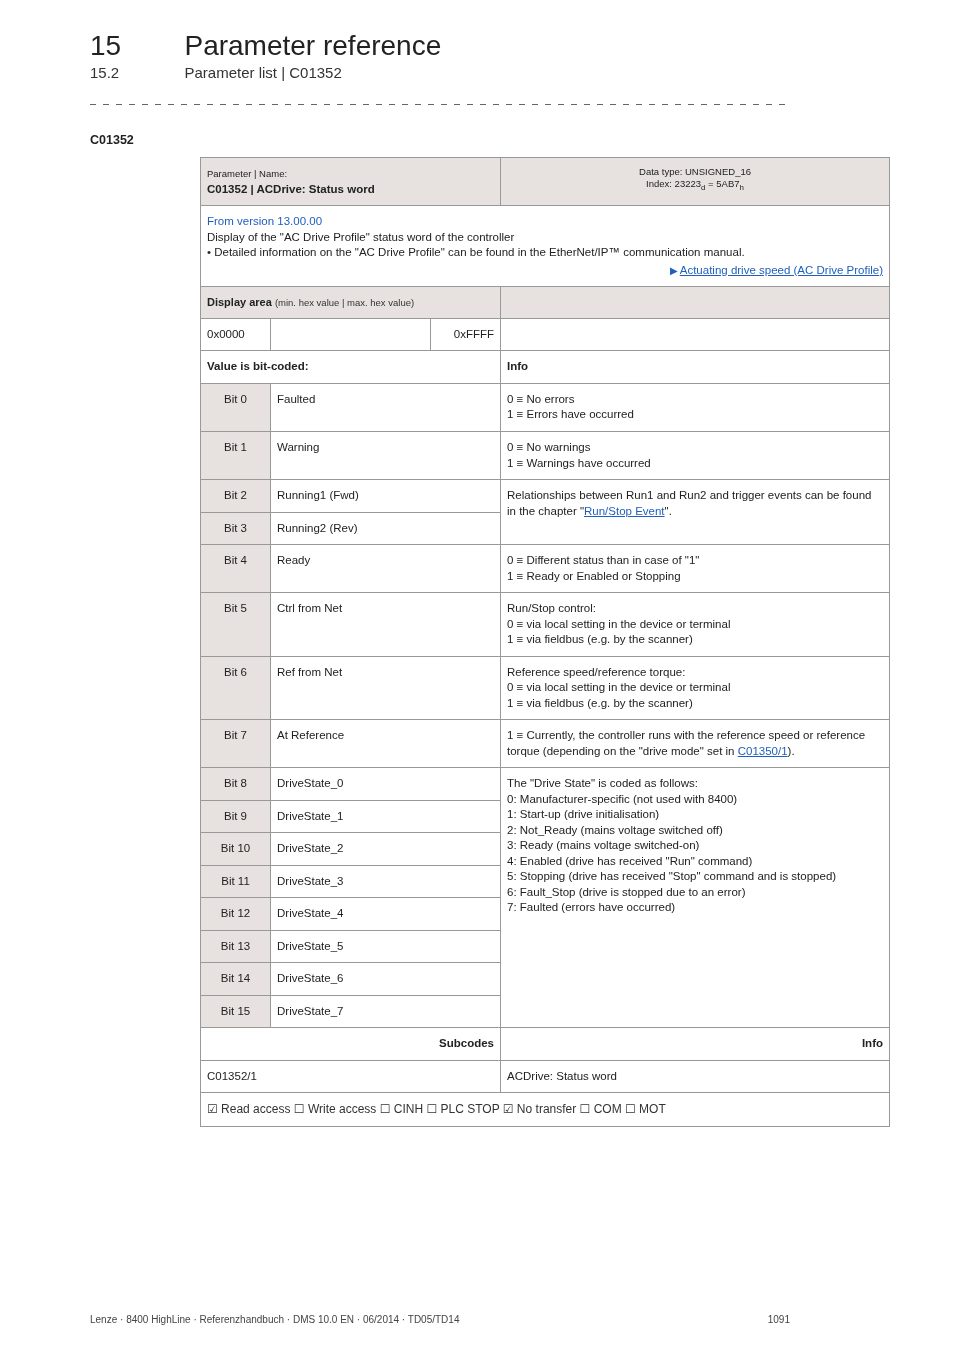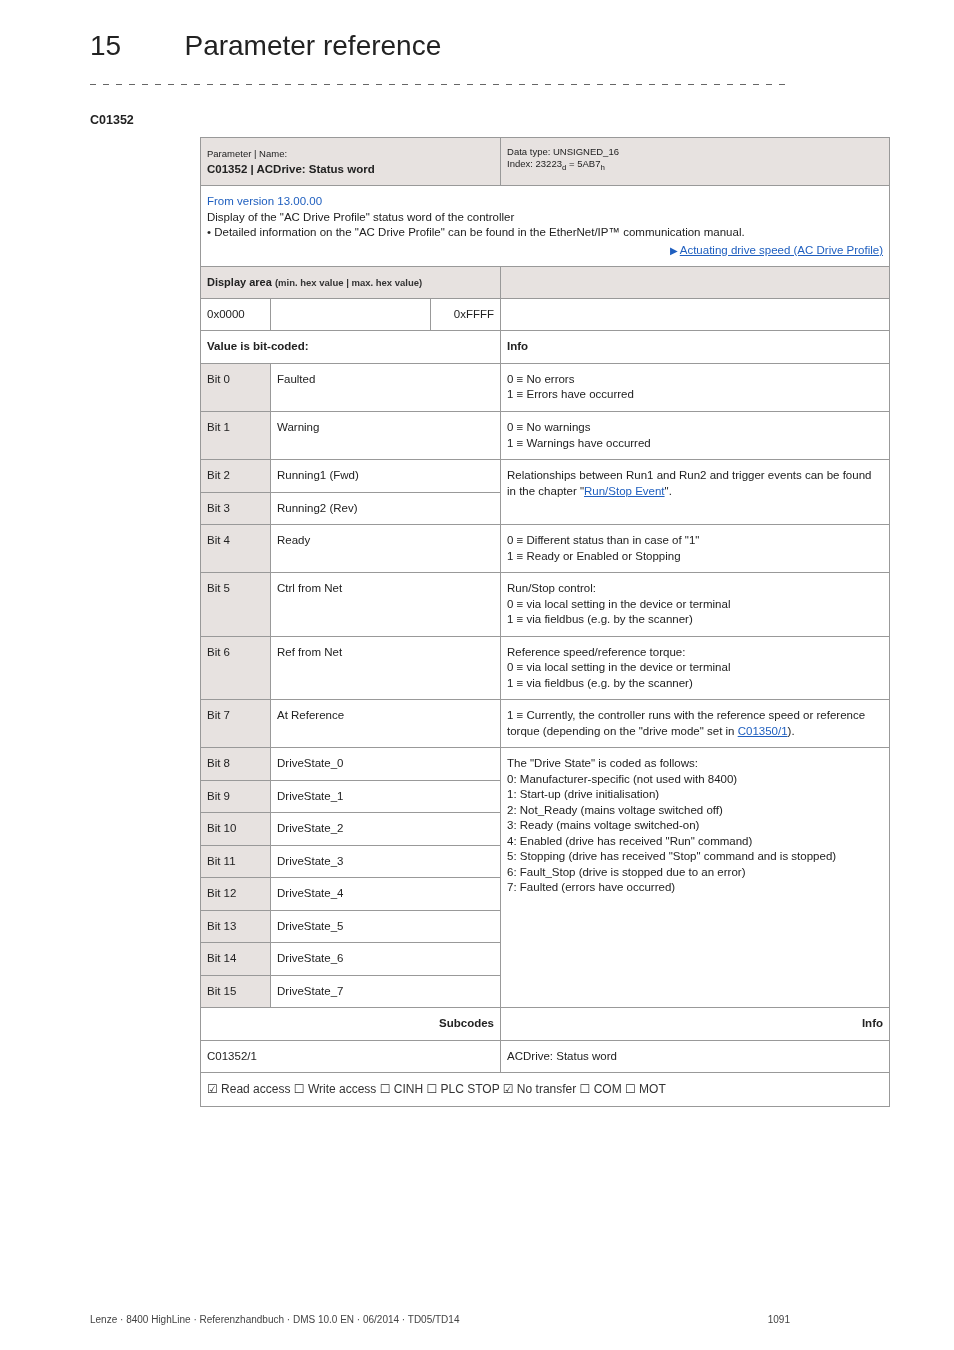--- a/index.html
+++ b/index.html
@@ -72,48 +72,47 @@
   }
   table.param td {
     background: #fff;
   }
   table.param tr.hdr td {
     background: #e7e2e0;
   }
   table.param td.label {
     background: #e7e2e0;
     font-size: 11px;
-    font-weight: bold;
   }
   table.param td.label small {
     font-size: 9.5px;
     color: #333;
   }
   .toprow td {
     background: #e7e2e0 !important;
   }
   .toprow .pn {
     font-size: 9.5px;
   }
   .toprow .pname {
     font-weight: 700;
     font-size: 11.5px;
   }
   .toprow .right {
-    text-align: left;
+    text-align: center;
     font-size: 9.5px;
     line-height: 1.3;
   }
   .bluelink { color: #1f5fbf; }
   .arrow {
     color: #1f5fbf;
     font-size: 10px;
     margin-right: 2px;
   }
-  .bitcol { width: 70px; text-align: left; background: #e7e2e0 !important; }
+  .bitcol { width: 70px; text-align: center; background: #e7e2e0 !important; }
   .bitname { width: 230px; }
   .footer {
     position: absolute;
     bottom: 25px;
     left: 90px;
     right: 70px;
     font-size: 10px;
     color: #444;
     display: flex;
     justify-content: space-between;
@@ -130,20 +129,24 @@
   .col-c { width: 70px; }
 </style>
 </head>
 <body>
 
 <div class="page">
 
   <div>
     <span class="chapnum">15</span>
     <span class="chaptitle">Parameter reference</span>
+  </div>
+  <div style="margin-top:2px;">
+    <span class="secnum">15.2</span>
+    <span class="sectitle">Parameter list | C01352</span>
   </div>
 
   <hr class="dashrule">
 
   <div class="paramid">C01352</div>
 
   <div class="tblwrap">
     <table class="param">
       <colgroup>
         <col class="col-a">

